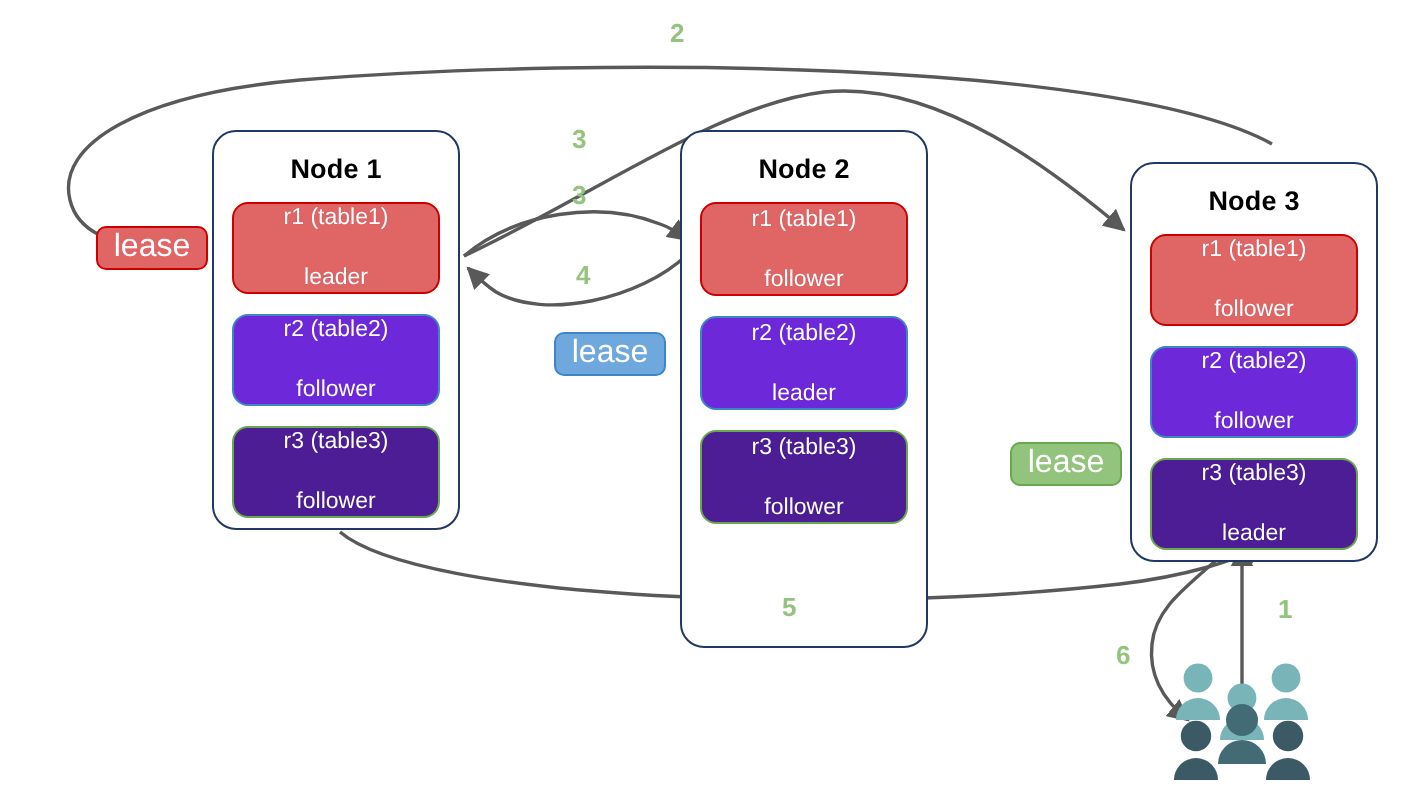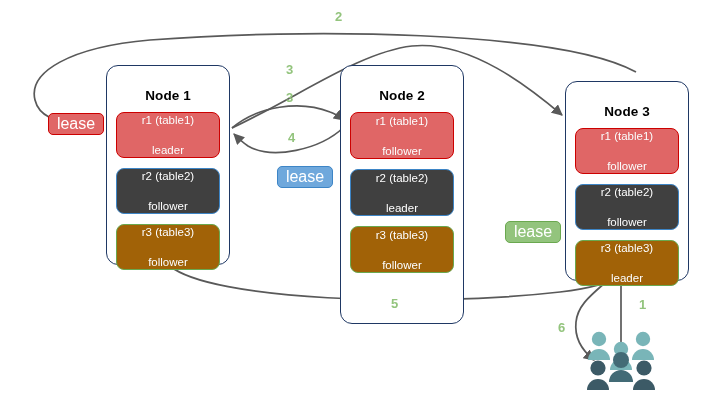--- a/index.html
+++ b/index.html
@@ -21,21 +21,21 @@
   }
   
   .node {
     position: absolute;
     border: 1.6px solid #1f3864;
     border-radius: 12px;
     background: #ffffff;
     display: flex;
     flex-direction: column;
     align-items: center;
-    padding-top: 22px;
+    padding-top: 11px;
   }
   .node-title {
     font-size: 13.5px;
     font-weight: bold;
     color: #000000;
     letter-spacing: .1px;
     margin-bottom: 9px;
   }
   .replica {
     width: 104px;
@@ -46,22 +46,22 @@
     align-items: center;
     justify-content: center;
     color: #ffffff;
     font-size: 11.5px;
     line-height: 14px;
     margin-bottom: 10px;
     text-shadow: 0 0 1px rgba(0,0,0,.10);
     gap: 16px;
   }
   .rep-red   { background: #e06666; border: 1.6px solid #cc0000; }
-  .rep-blue  { background: #404040; border: 1.6px solid #3d85c6; }
-  .rep-green { background: #a16207; border: 1.6px solid #6aa84f; }
+  .rep-blue  { background: #6d28d9; border: 1.6px solid #3d85c6; }
+  .rep-green { background: #4c1d95; border: 1.6px solid #6aa84f; }
 
   
   .lease {
     position: absolute;
     width: 56px; height: 22px;
     border-radius: 5px;
     display: flex; align-items: center; justify-content: center;
     color: #ffffff;
     font-size: 16px;
   }

